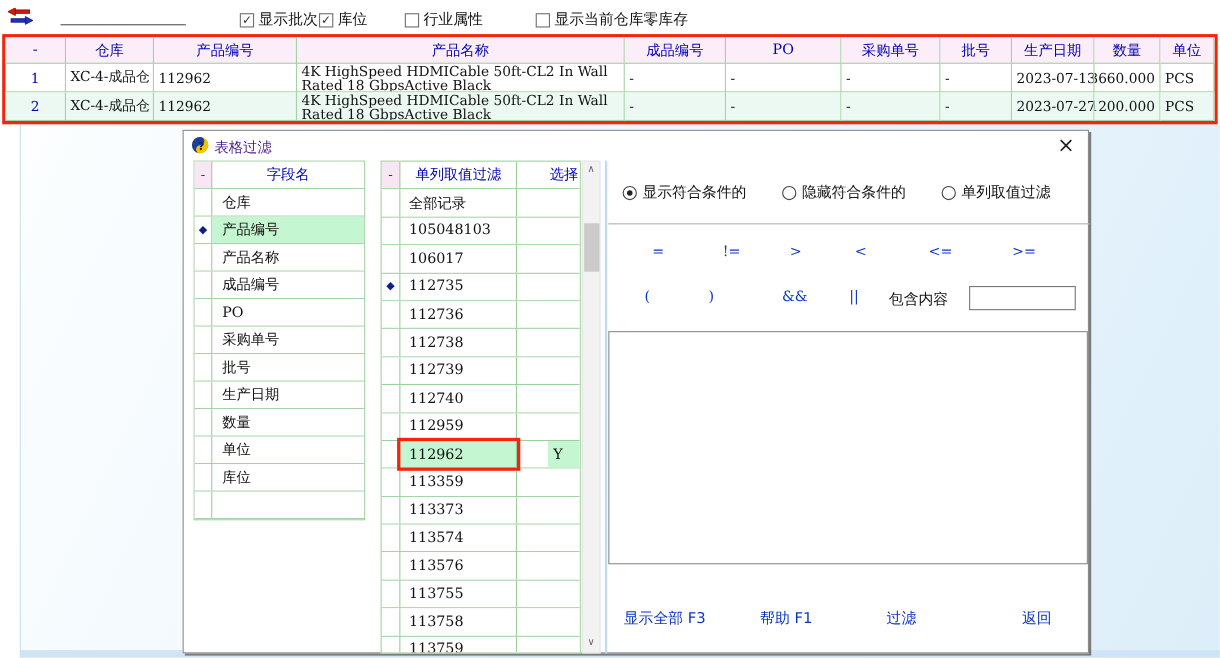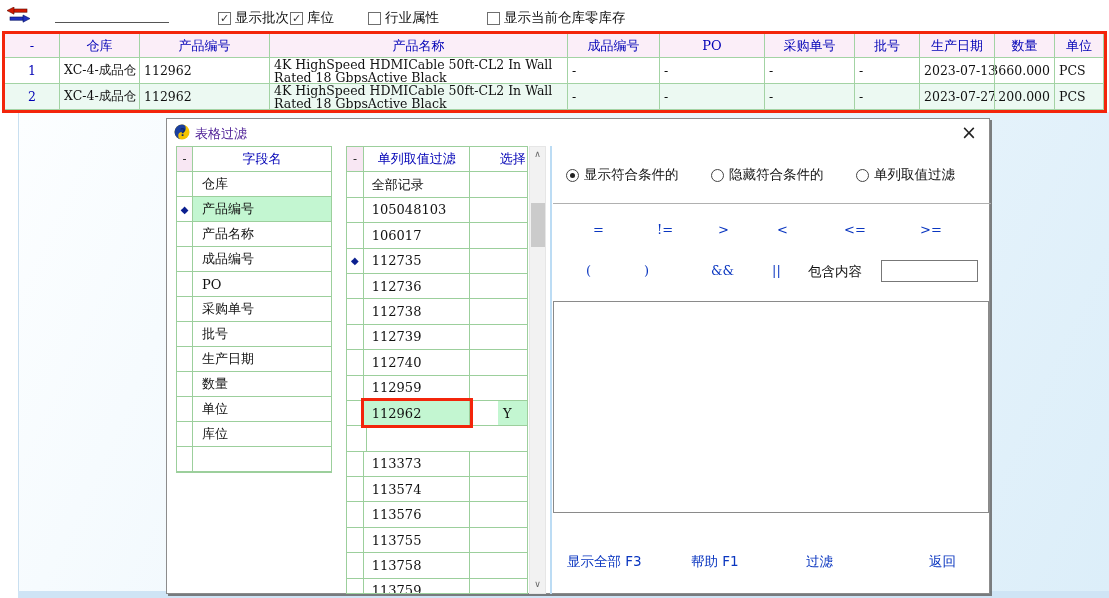--- a/index.html
+++ b/index.html
@@ -275,20 +275,21 @@
           <div class="dcell cv">112959</div>
           <div class="dcell cs"></div>
         </div>
         <div class="drow">
           <div class="dcell cm"></div>
           <div class="dcell cv sel boxed">112962</div>
           <div class="dcell cs sel">Y</div>
         </div>
         <div class="drow">
           <div class="dcell cm"></div>
+          <div class="dcell cv">113359</div>
           <div class="dcell cs"></div>
         </div>
         <div class="drow">
           <div class="dcell cm"></div>
           <div class="dcell cv">113373</div>
           <div class="dcell cs"></div>
         </div>
         <div class="drow">
           <div class="dcell cm"></div>
           <div class="dcell cv">113574</div>

